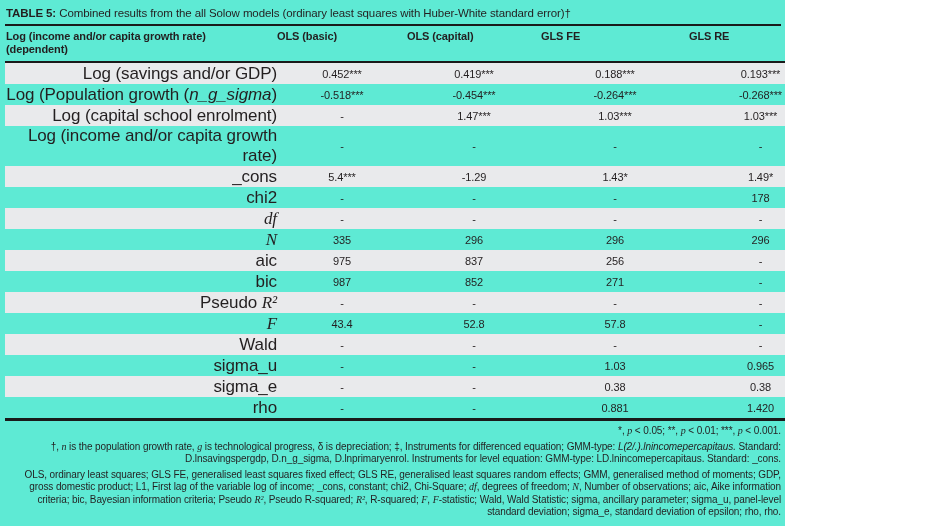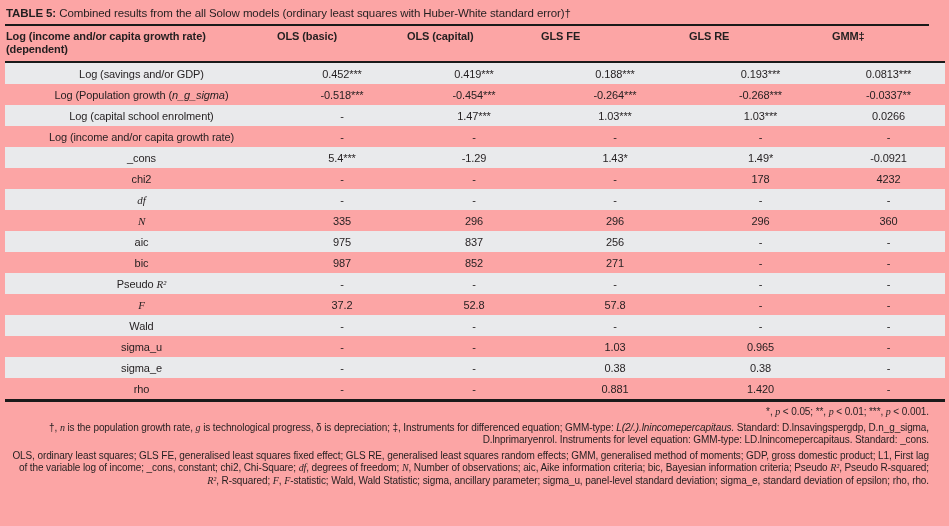--- a/index.html
+++ b/index.html
@@ -1,20 +1,20 @@
 <!DOCTYPE html>
 <html><head>
 <meta charset="utf-8">
 <style>
   html,body { margin:0; padding:0; background:#ffffff; }
   .page {
-    width:949px; height:526px; box-sizing:border-box;
-    background:#fca5a5; color:#231f20;
+    width:785px; height:526px; box-sizing:border-box;
+    background:#5eead4; color:#231f20;
     font-family:"Liberation Sans", sans-serif;
-    padding:5px 20px 0 5px;
+    padding:5px 4px 0 5px;
     overflow:hidden;
   }
   .caption {
     font-size:11.5px; line-height:14px;
     padding:1px 0 4px 1px;
     border-bottom:2px solid #1a1a1a;
     letter-spacing:-0.1px;
   }
   .caption .bold { font-weight:bold; }
   table.results {
@@ -23,22 +23,22 @@
   }
   thead th {
     font-weight:bold; text-align:left; vertical-align:top;
     padding:4px 0 5px 0; font-size:11px; line-height:13px;
     border-bottom:2px solid #1a1a1a;
   }
   thead th.label-col { text-align:left; padding-left:1px; }
   tbody { border-bottom:3px solid #1a1a1a; }
   tbody tr:nth-child(odd) { background:#e9eaec; }
   tbody th {
-    font-weight:normal; text-align:center; padding:0 0 0 1px;
-    height:21px; font-size:11px;
+    font-weight:normal; text-align:right; padding:0 0 0 1px;
+    height:21px; font-size:17px;
   }
   tbody td { text-align:center; padding:0; height:21px; font-size:11px; }
   .seg-mi { font-family:"Liberation Serif", serif; font-style:italic; }
   .seg-it { font-style:italic; }
   .footnotes { padding-top:4px; }
   .footnote {
     font-size:10px; line-height:12.5px; margin:0 0 3px 0;
     letter-spacing:-0.1px;
     text-align:right;
   }
@@ -158,21 +158,21 @@
         <tr>
           <th scope="row"><span>Pseudo </span><span class="seg-mi">R²</span></th>
           <td>-</td>
           <td>-</td>
           <td>-</td>
           <td>-</td>
           <td>-</td>
         </tr>
         <tr>
           <th scope="row"><span class="seg-mi">F</span></th>
-          <td>37.2</td>
+          <td>43.4</td>
           <td>52.8</td>
           <td>57.8</td>
           <td>-</td>
           <td>-</td>
         </tr>
         <tr>
           <th scope="row"><span>Wald</span></th>
           <td>-</td>
           <td>-</td>
           <td>-</td>

